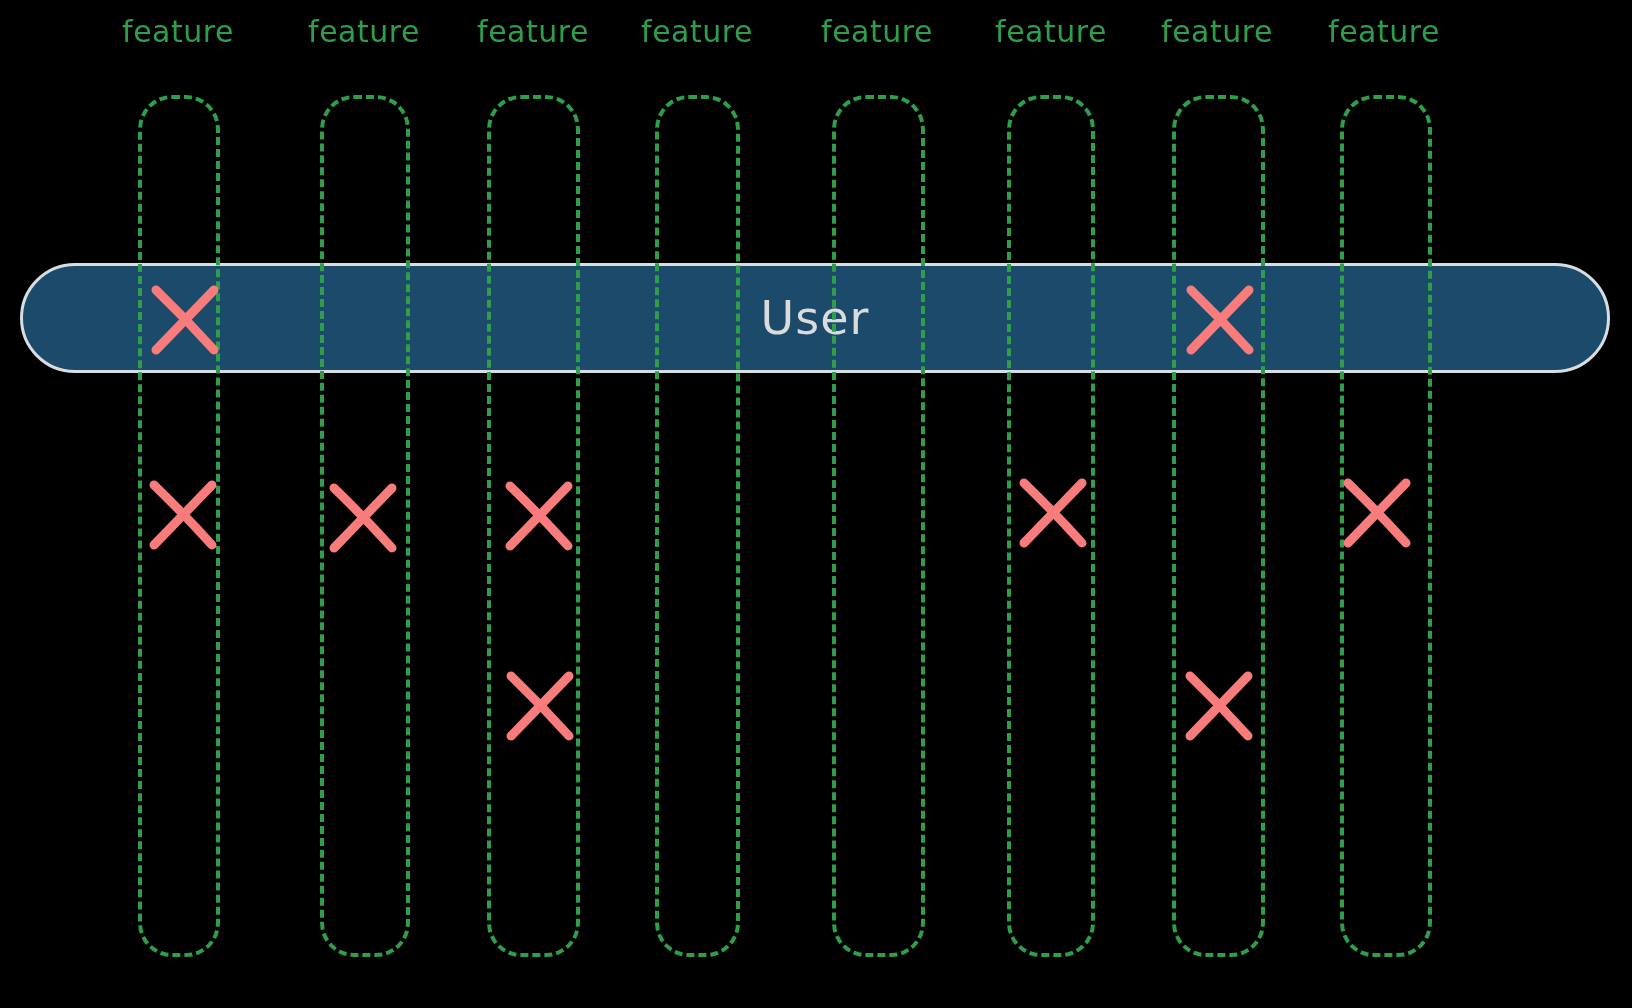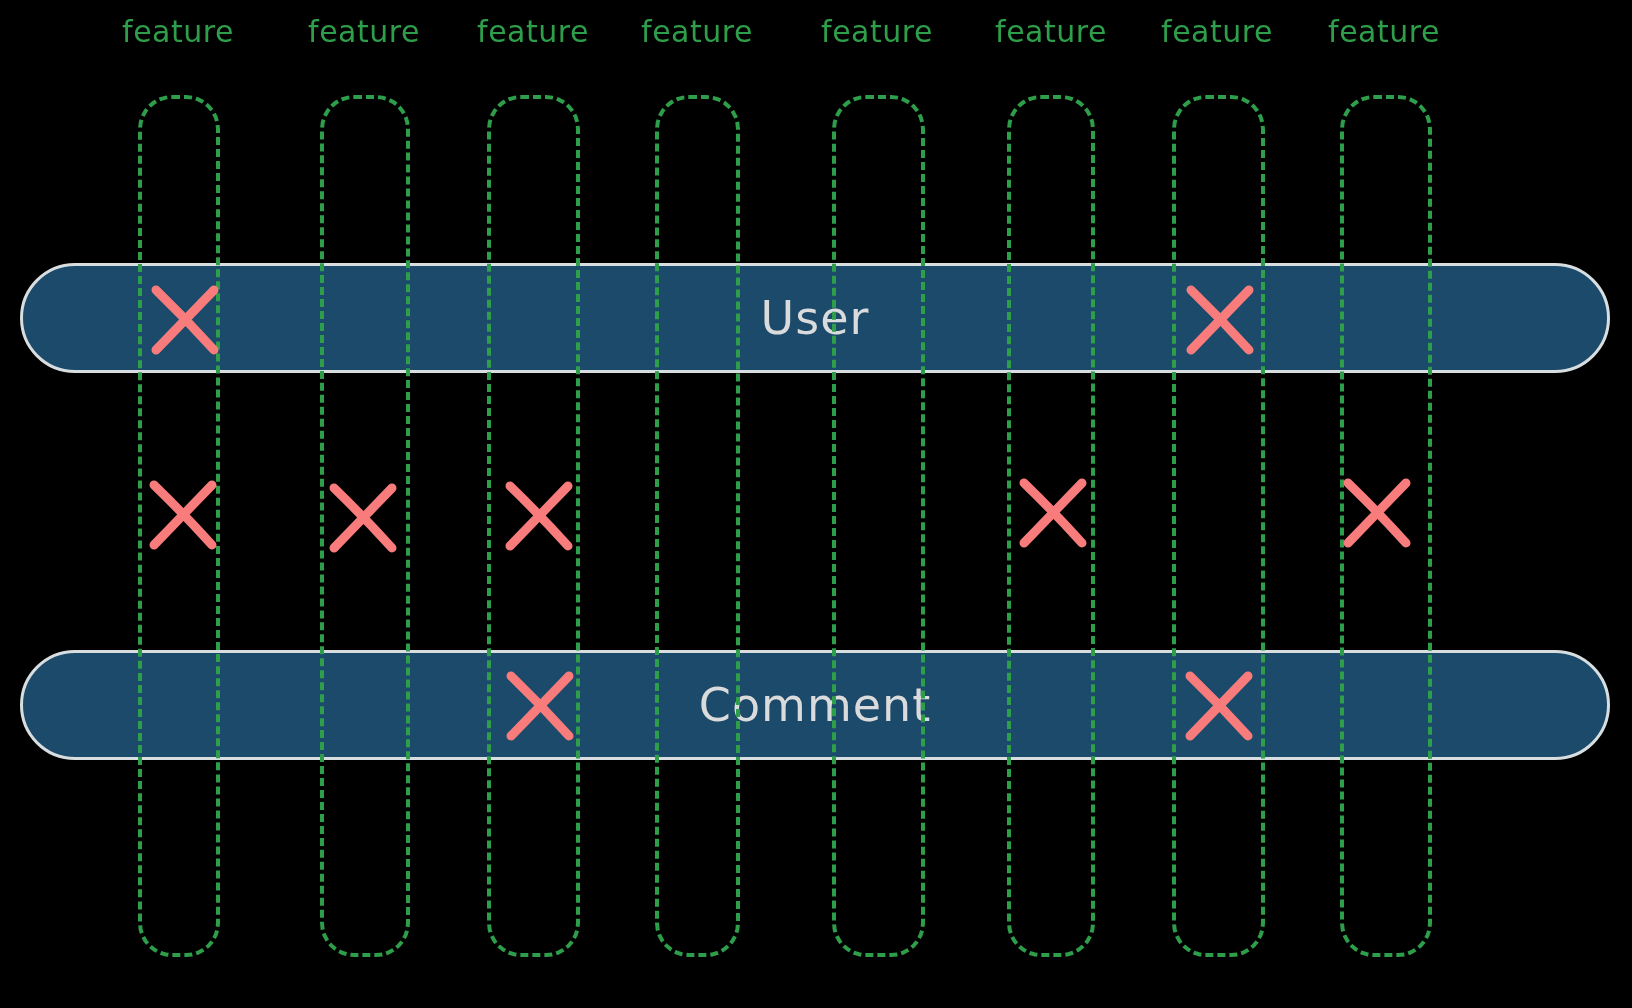--- a/index.html
+++ b/index.html
@@ -100,23 +100,20 @@
       <div class="feature-column" style="left: 832px; width: 93px;"></div>
       <div class="feature-column" style="left: 1007px; width: 88px;"></div>
       <div class="feature-column" style="left: 1172px; width: 93px;"></div>
       <div class="feature-column" style="left: 1340px; width: 92px;"></div>
     </div>
 
   <div id="rows-layer">
       <div class="entity-row r1">
         <span class="entity-label">User</span>
       </div>
-      <div class="entity-row r3">
-        <span class="entity-label">Comment</span>
-      </div>
     </div>
 
   <div id="marks-layer">
       <div class="xmark" style="left: 185px; top: 320px;">
         <svg viewBox="0 0 74 74" xmlns="http://www.w3.org/2000/svg">
           <path d="M8 7 Q 38 36 66 67" stroke="#f97c7c" stroke-width="9" stroke-linecap="round" fill="none"></path>
           <path d="M66 7 Q 36 38 8 67" stroke="#f97c7c" stroke-width="9" stroke-linecap="round" fill="none"></path>
         </svg>
       </div>
       <div class="xmark" style="left: 1220px; top: 320px;">

